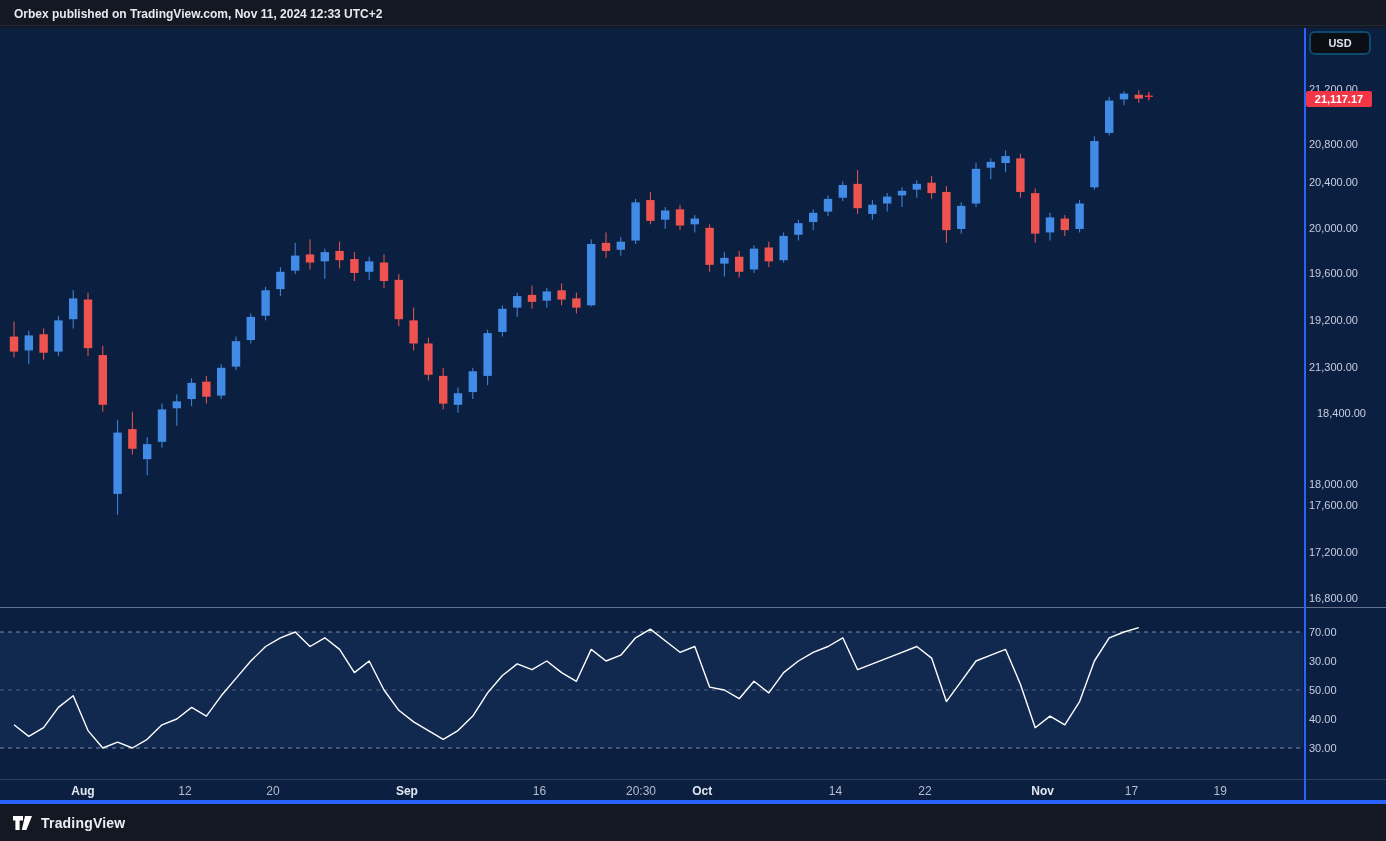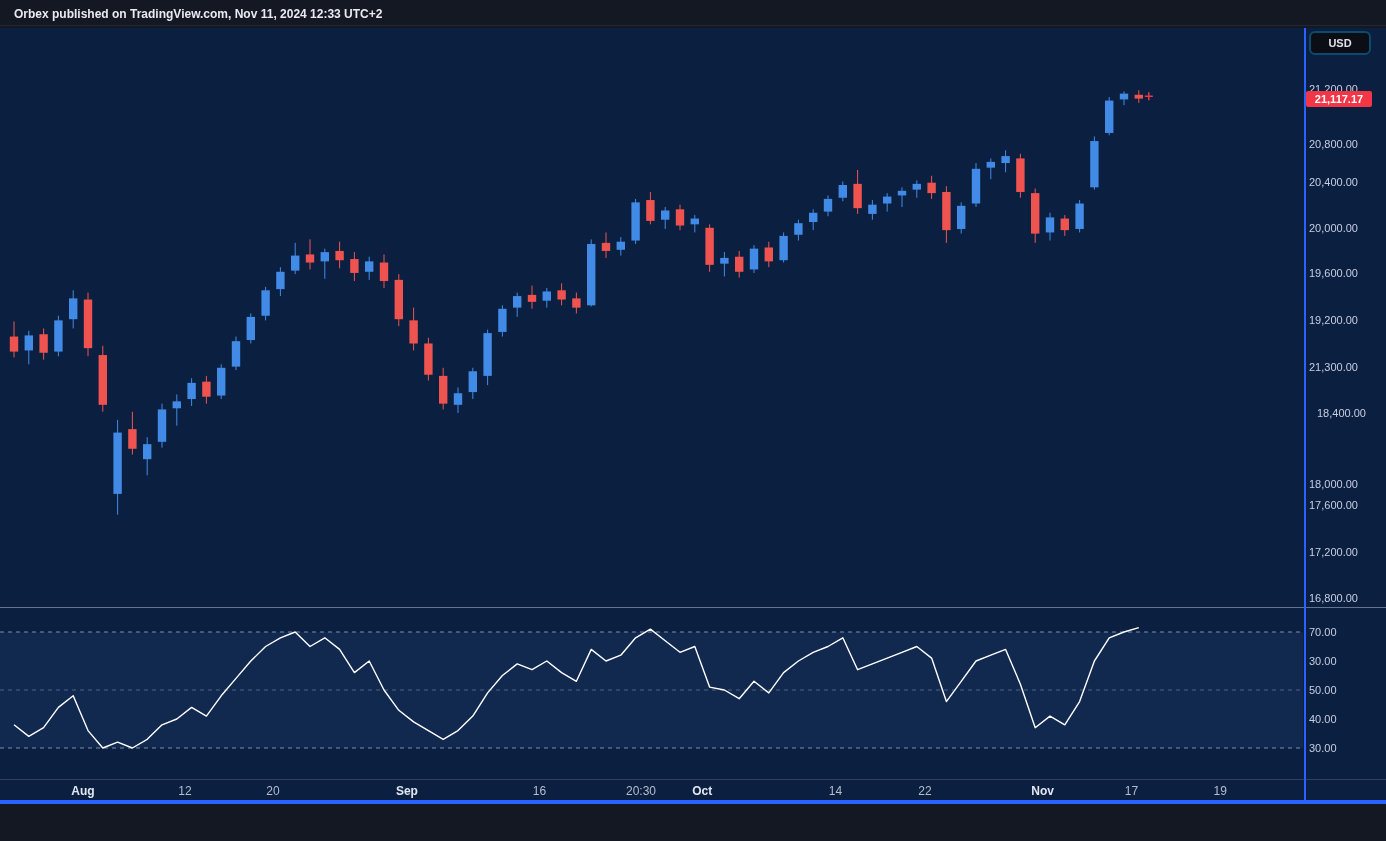--- a/index.html
+++ b/index.html
@@ -248,14 +248,23 @@
       <div class="ttick strong" style="left: 702.2px;">Oct</div>
       <div class="ttick" style="left: 835.4px;">14</div>
       <div class="ttick" style="left: 924.94px;">22</div>
       <div class="ttick strong" style="left: 1042.6px;">Nov</div>
       <div class="ttick" style="left: 1131.4px;">17</div>
       <div class="ttick" style="left: 1220.2px;">19</div>
     </div>
 
   <div class="price-badge" id="price-badge" style="top: 90.5819px;">21,117.17</div>
 
+  <div class="footer">
+    <span class="tv-logo">
+      <svg width="22" height="16" viewBox="0 0 22 16">
+        <path d="M1 1h10v4.4H7.6V15H3.4V5.4H1z" fill="#ffffff"></path>
+        <path d="M13 1h7l-5.6 14h-4.6z" fill="#ffffff"></path>
+      </svg>
+    </span>
+    <span class="tv-word">TradingView</span>
+  </div>
 
 </div>
 
 </body></html>

